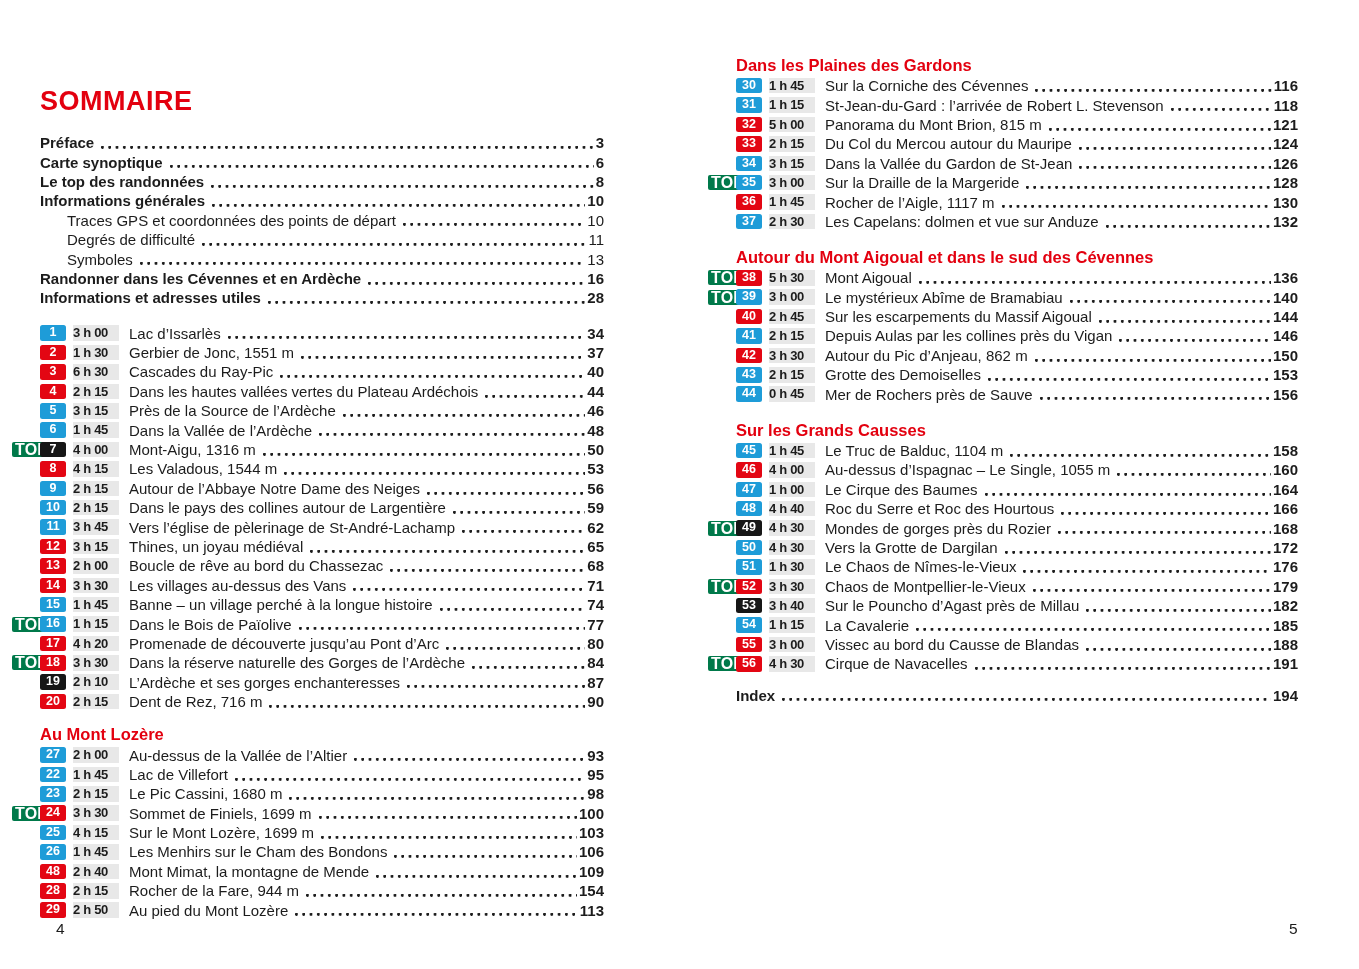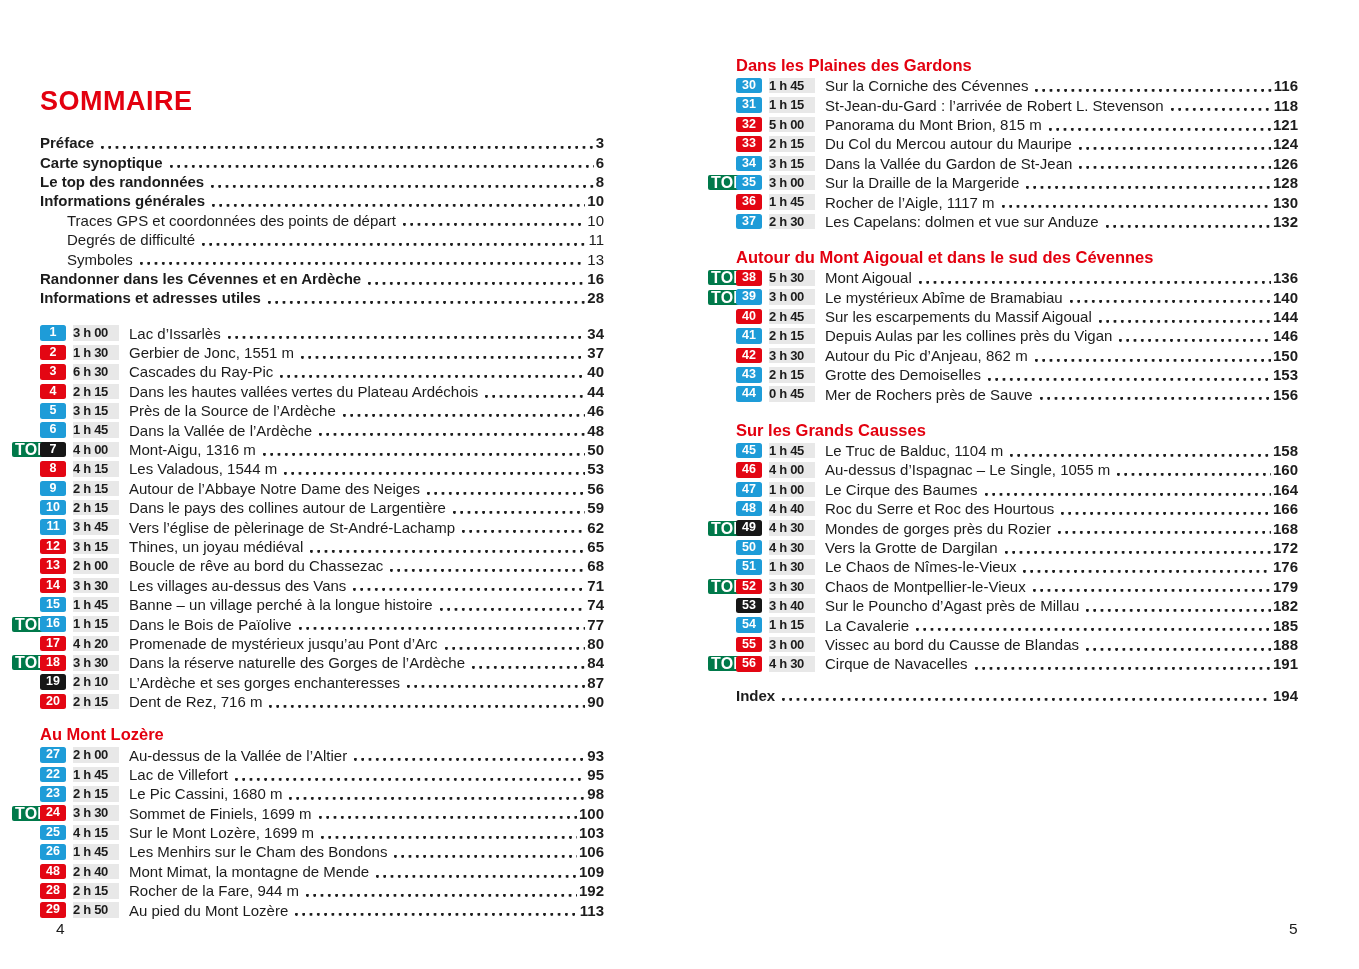--- a/index.html
+++ b/index.html
@@ -252,21 +252,21 @@
           <span class="badge easy">16</span>
           <span class="time">1 h 15</span>
           <span class="rtitle">Dans le Bois de Païolive</span>
           <span class="leader"></span>
           <span class="pageref">77</span>
         </div>
         <div class="row">
           <span class="top-slot"></span>
           <span class="badge medium">17</span>
           <span class="time">4 h 20</span>
-          <span class="rtitle">Promenade de mystérieux jusqu’au Pont d’Arc</span>
+          <span class="rtitle">Promenade de découverte jusqu’au Pont d’Arc</span>
           <span class="leader"></span>
           <span class="pageref">80</span>
         </div>
         <div class="row">
           <span class="top-slot">
             <span class="top-badge">TOP</span>
           </span>
           <span class="badge medium">18</span>
           <span class="time">3 h 30</span>
           <span class="rtitle">Dans la réserve naturelle des Gorges de l’Ardèche</span>
@@ -349,21 +349,21 @@
           <span class="rtitle">Mont Mimat, la montagne de Mende</span>
           <span class="leader"></span>
           <span class="pageref">109</span>
         </div>
         <div class="row">
           <span class="top-slot"></span>
           <span class="badge medium">28</span>
           <span class="time">2 h 15</span>
           <span class="rtitle">Rocher de la Fare, 944 m</span>
           <span class="leader"></span>
-          <span class="pageref">192</span>
+          <span class="pageref">154</span>
         </div>
         <div class="row">
           <span class="top-slot"></span>
           <span class="badge medium">29</span>
           <span class="time">2 h 50</span>
           <span class="rtitle">Au pied du Mont Lozère</span>
           <span class="leader"></span>
           <span class="pageref">113</span>
         </div>
       </div>

